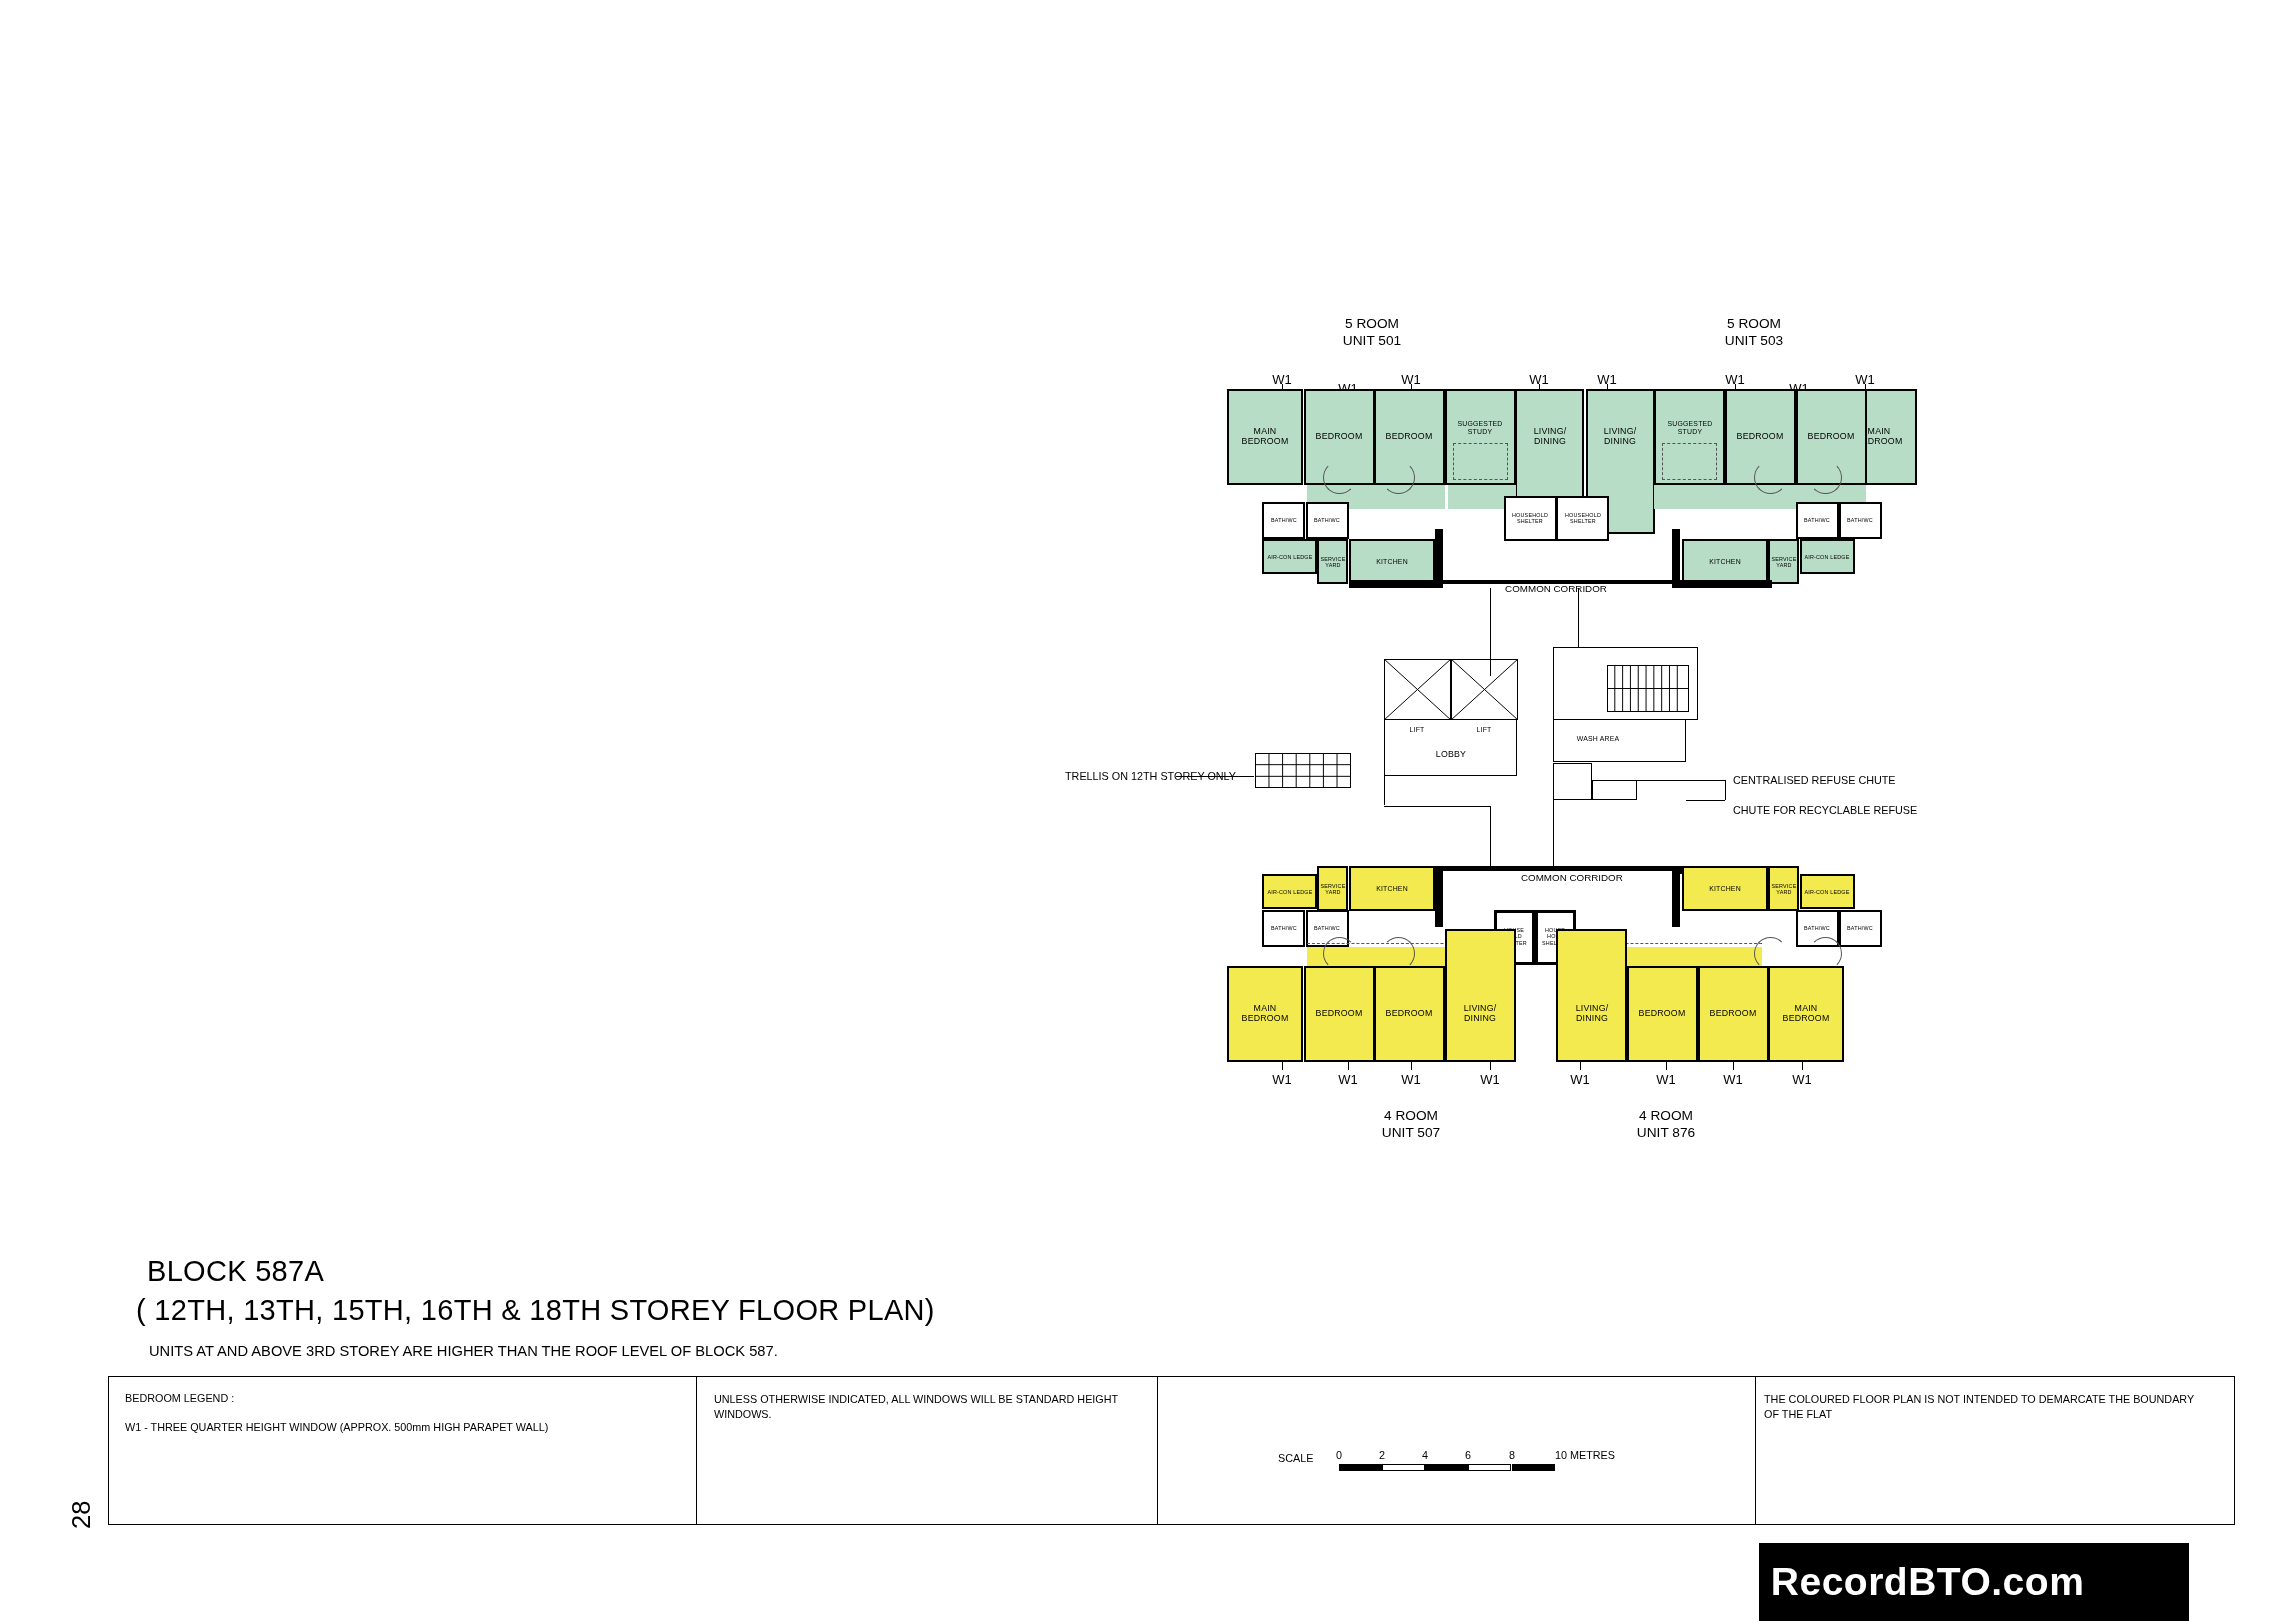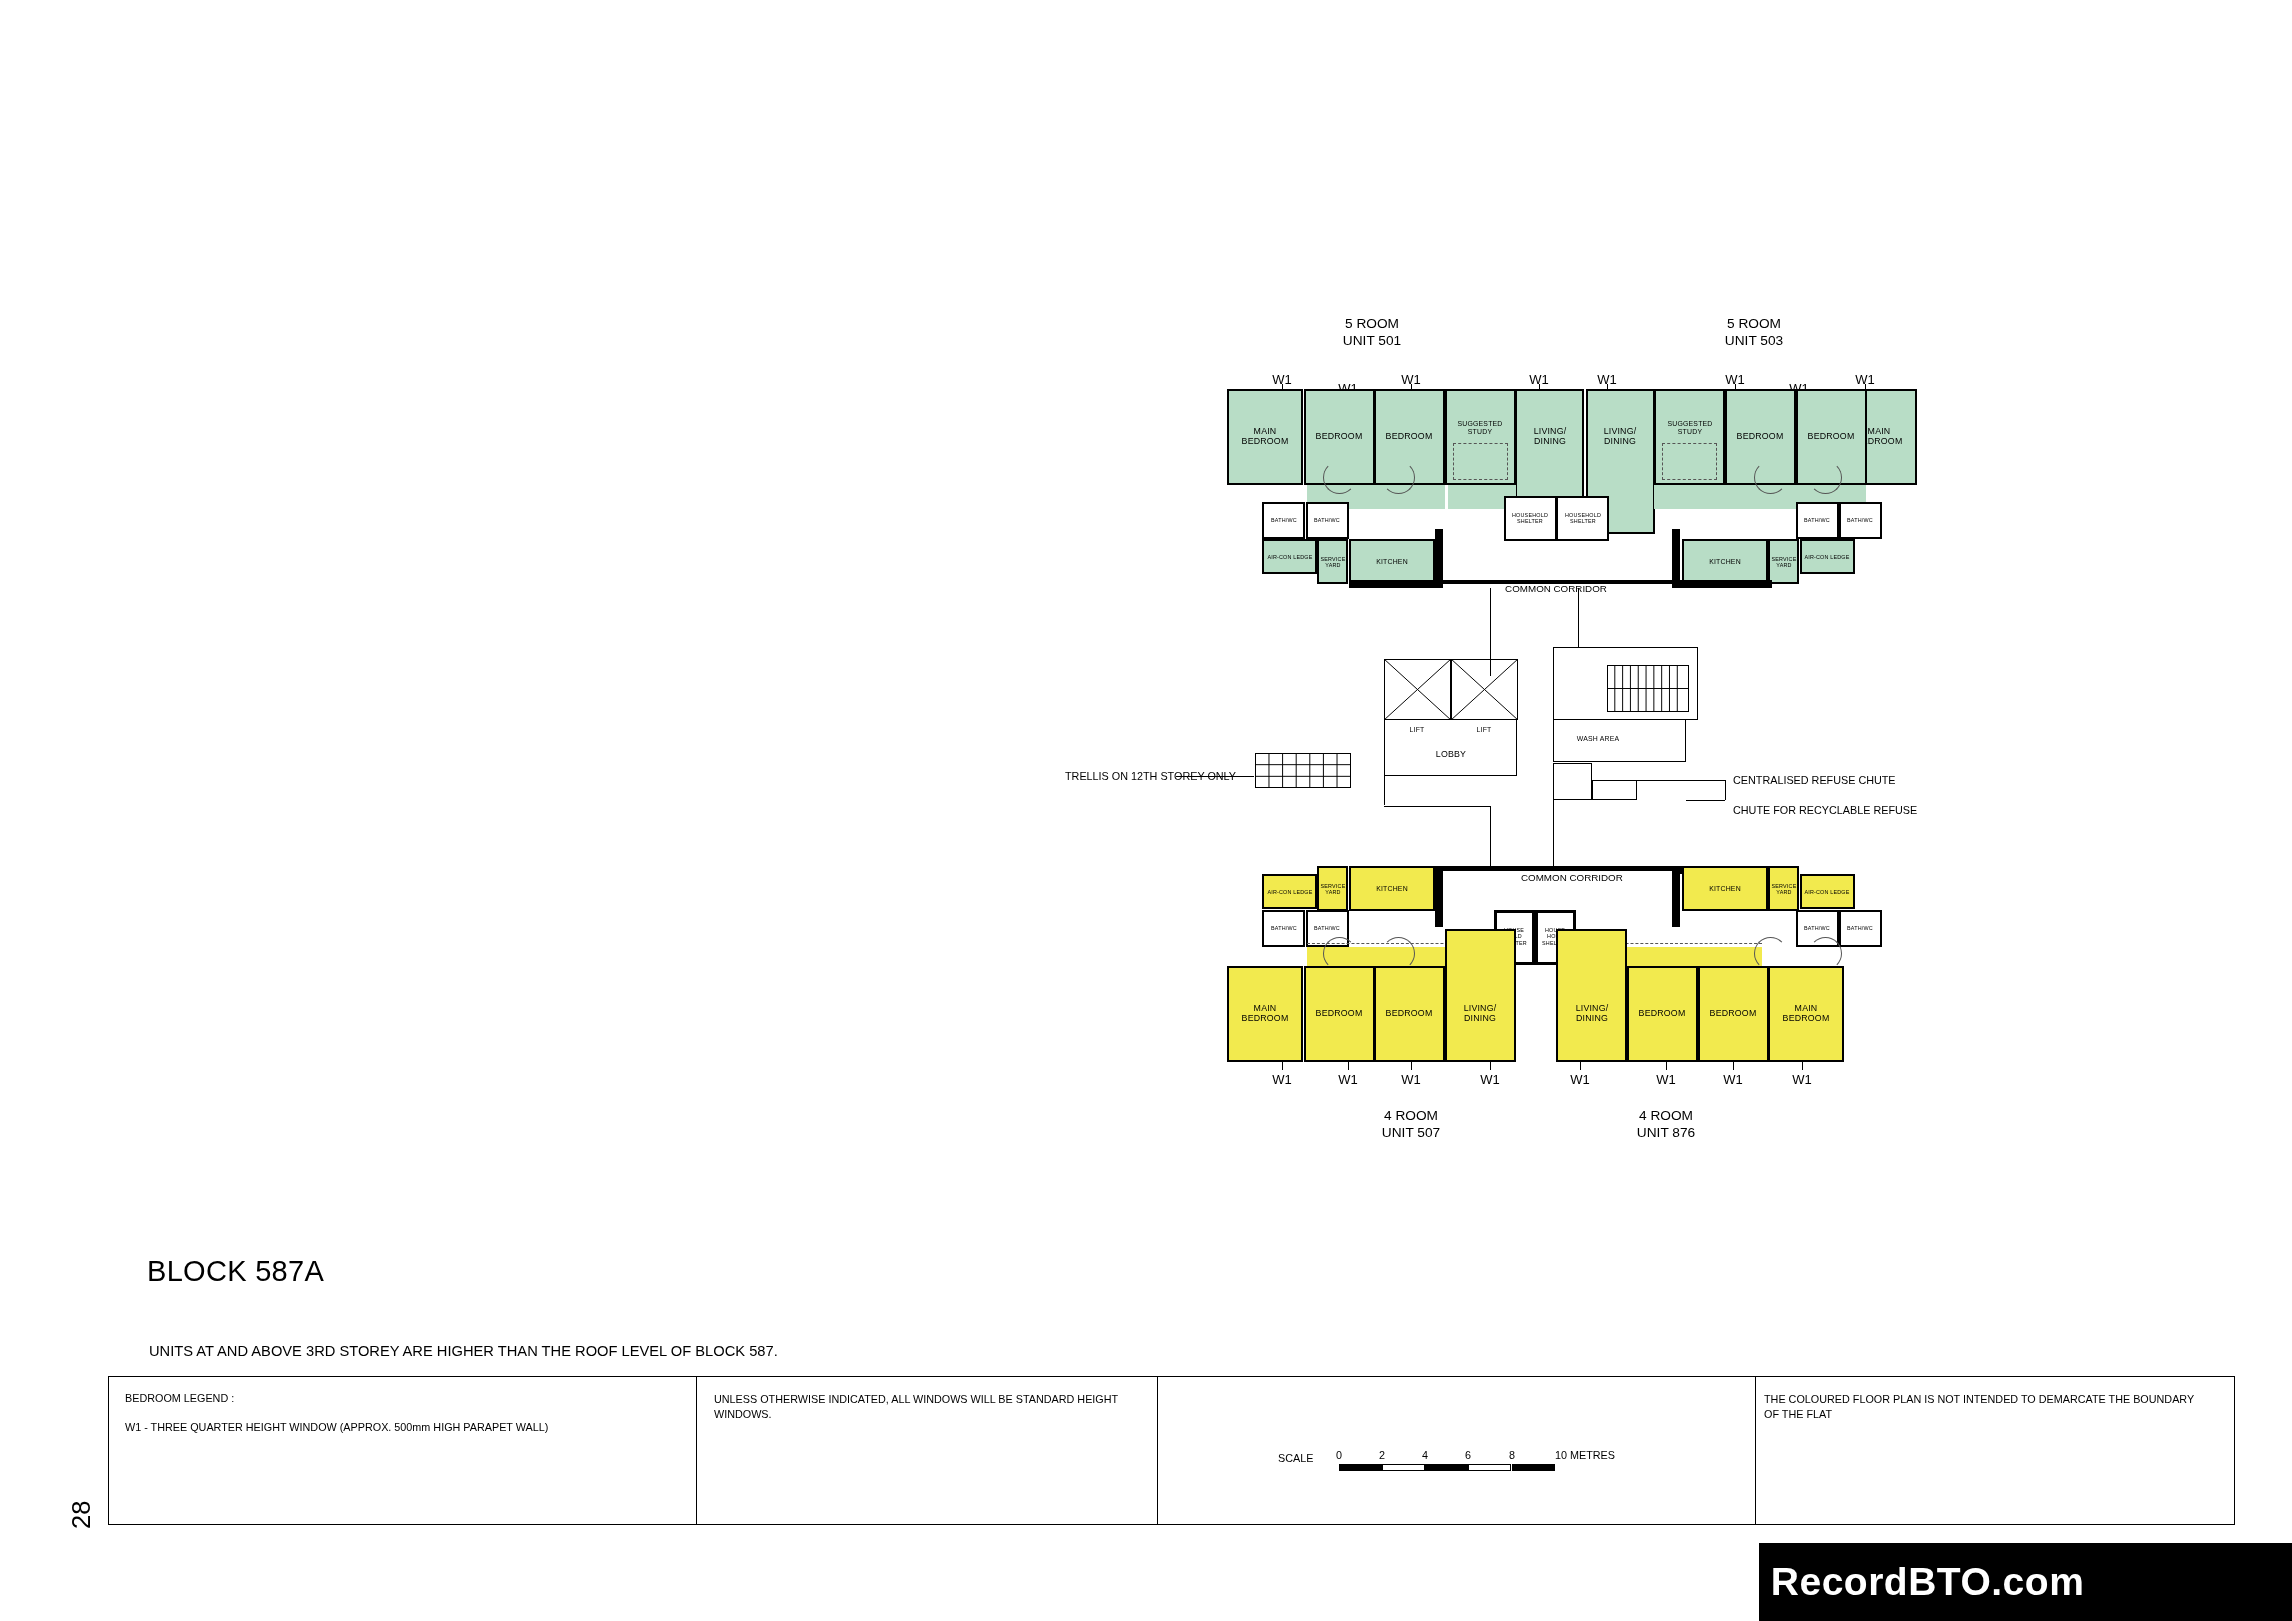--- a/index.html
+++ b/index.html
@@ -430,20 +430,21 @@
   <div class="unit-head" style="left:1411px; top:1108px;">
     <div>4 ROOM</div>
     <div>UNIT  507</div>
   </div>
   <div class="unit-head" style="left:1666px; top:1108px;">
     <div>4 ROOM</div>
     <div>UNIT  876</div>
   </div>
 
   <div class="title-main" style="left:147px; top:1255px;">BLOCK 587A</div>
+  <div class="title-sub" style="left:136px; top:1294px;">( 12TH, 13TH, 15TH, 16TH &amp; 18TH STOREY FLOOR PLAN)</div>
   <div class="note-line" style="left:149px; top:1343px;">UNITS AT AND ABOVE 3RD STOREY ARE HIGHER THAN THE ROOF LEVEL OF BLOCK 587.</div>
 
   <div class="legend-table" style="left:108px; top:1376px; width:2127px; height:149px;">
     <div class="legend-cell" style="left:0; top:0; width:588px;"></div>
     <div class="legend-cell" style="left:588px; top:0; width:461px;"></div>
     <div class="legend-cell" style="left:1049px; top:0; width:598px;"></div>
     <div class="legend-cell last" style="left:1647px; top:0; width:480px;"></div>
   </div>
 
   <div class="legend-txt" style="left:125px; top:1392px;">BEDROOM LEGEND :</div>
@@ -463,16 +464,16 @@
     <div class="tickl" style="left:0;">0</div>
     <div class="tickl" style="left:43px;">2</div>
     <div class="tickl" style="left:86px;">4</div>
     <div class="tickl" style="left:129px;">6</div>
     <div class="tickl" style="left:173px;">8</div>
   </div>
   <div class="legend-txt" style="left:1555px; top:1449px;">10 METRES</div>
 
   <div class="pagenum" style="left:67px; top:1529px;">28</div>
 
-  <div class="watermark" style="left:1759px; top:1543px; width:533px; height:78px;">RecordBTO.com</div>
+  <div class="watermark" style="left:1759px; top:1543px; width:430px; height:78px;">RecordBTO.com</div>
 
 </div>
 
 
 </body></html>

